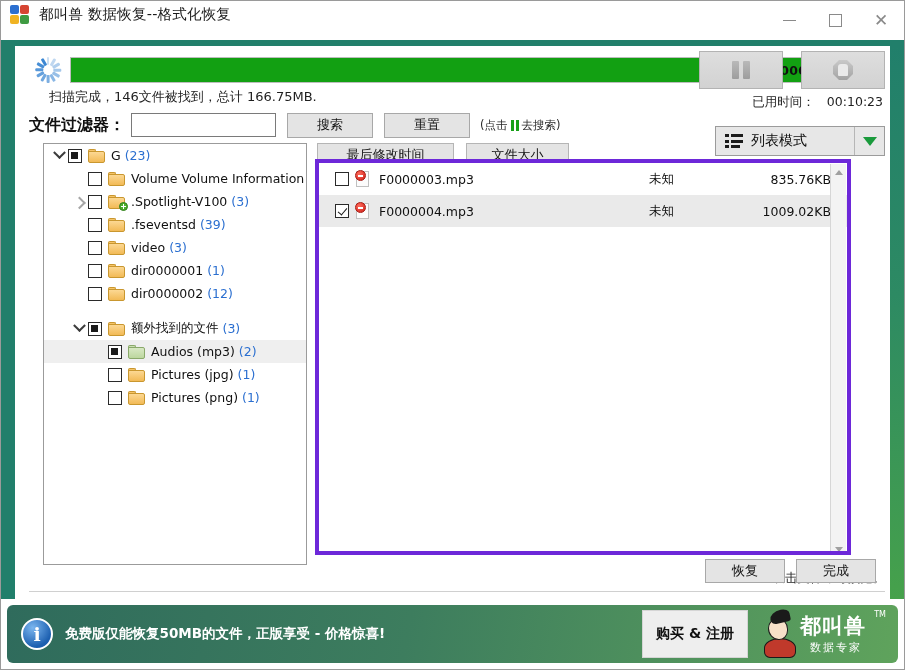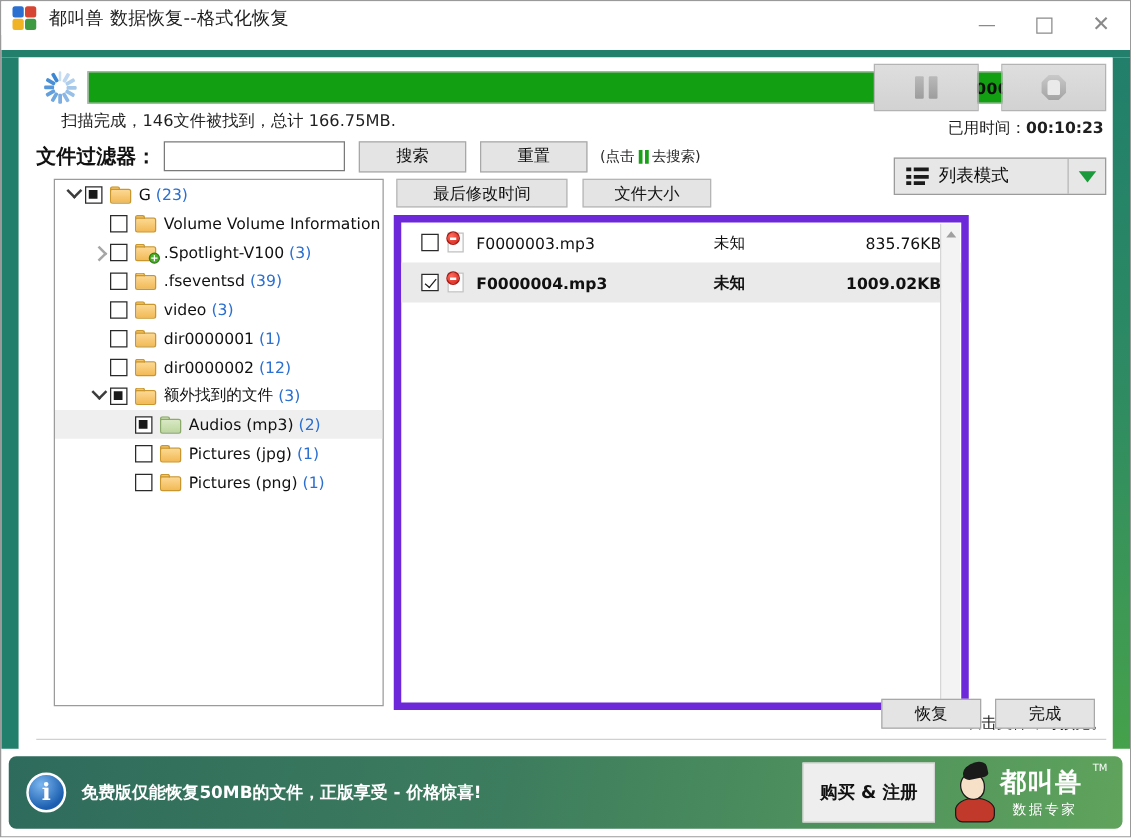--- a/index.html
+++ b/index.html
@@ -112,21 +112,21 @@
     position: relative;
   }
   .stopoct::after {
     content: ""; position: absolute; left: 5px; top: 4px; width: 10px; height: 12px;
     background: #eaeaea; border-radius: 3px 3px 1px 1px;
   }
   .elapsed {
     position: absolute; right: 7px; top: 48px;
     font-size: 12.5px; color: #1f1f1f; white-space: nowrap;
   }
-  .elapsed b { font-weight: bold; }
+  .elapsed b { font-weight: normal; margin-left: 12px; }
 
   
   .filter-row { position: absolute; left: 14px; top: 66px; height: 26px; display: flex; align-items: center; }
   .filter-label { font-size: 16px; font-weight: bold; color: #111; margin-right: 6px; white-space: nowrap; }
   .filter-input {
     width: 145px; height: 24px; border: 1px solid #7a7a7a; background: #fff;
     font-size: 12px; padding: 0 4px; outline: none;
     font-family: "DejaVu Sans", sans-serif;
   }
   .sbtn {
@@ -216,25 +216,25 @@
   .lhead { display: flex; height: 23px; }
   .lhead div {
     background: #e4e4e4; border: 1px solid #b5b5b5;
     font-size: 13px; color: #111;
     display: flex; align-items: center; justify-content: center;
   }
   .h-name { width: 316px; }
   .h-time { width: 137px; margin-left: 2px; }
   .h-size { width: 103px; margin-left: 12px; }
   .lbody {
-    position: absolute; left: 0; top: 29px; width: 460px; height: 396px;
-    border: 6px solid #6d28d9; background: #fff; overflow: hidden;
+    position: absolute; left: 0; top: 16px; width: 536px; height: 396px;
+    border: 4px solid #6d28d9; background: #fff; overflow: hidden;
   }
   .frow { height: 32px; display: flex; align-items: center; }
-  .frow.sel { background: #eaeaea; font-weight: bold; }
+  .frow.sel { background: #eaeaea; }
   .frow .fcb { margin-left: 16px; }
   .fileicon { width: 16px; height: 18px; position: relative; flex: none; margin-right: 8px; }
   .fileicon .pg {
     position: absolute; left: 1px; top: 1px; width: 13px; height: 16px;
     background: #fcfcfc; border: 1px solid #c0c0c0;
   }
   .fileicon .dot {
     position: absolute; left: 0px; top: 0px; width: 11px; height: 11px;
     background: radial-gradient(circle at 35% 30%, #ff6a5b, #cf2018);
     border-radius: 50%; border: 1px solid #a81810;
@@ -479,21 +479,21 @@
         <div class="tnode" style="padding-left: 26px;">
           <span class="chev"></span>
           <span class="cbox"></span>
           <span class="folder">
             <span class="ft"></span>
             <span class="fb"></span>
           </span>
           <span class="tlabel">dir0000002</span>
           <span class="tcount">(12)</span>
         </div>
-        <div class="tnode" style="padding-left: 26px;">
+        <div class="tnode" style="padding-left: 26px; margin-top: 12px;">
           <span class="chev down"></span>
           <span class="cbox partial"></span>
           <span class="folder">
             <span class="ft"></span>
             <span class="fb"></span>
           </span>
           <span class="tlabel">额外找到的文件</span>
           <span class="tcount">(3)</span>
         </div>
         <div class="tnode sel" style="padding-left: 46px;">

